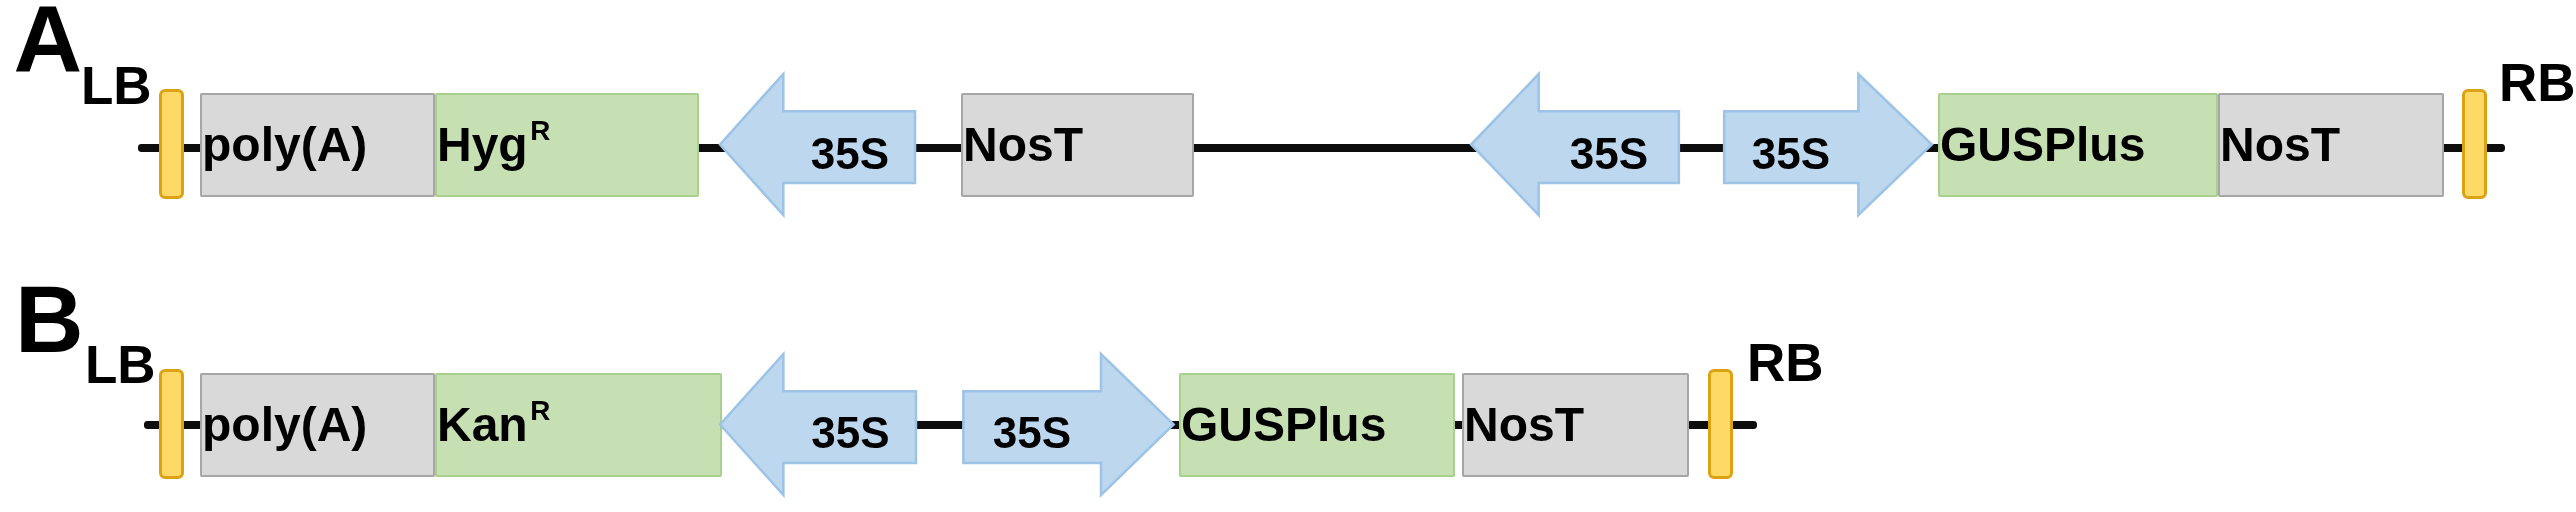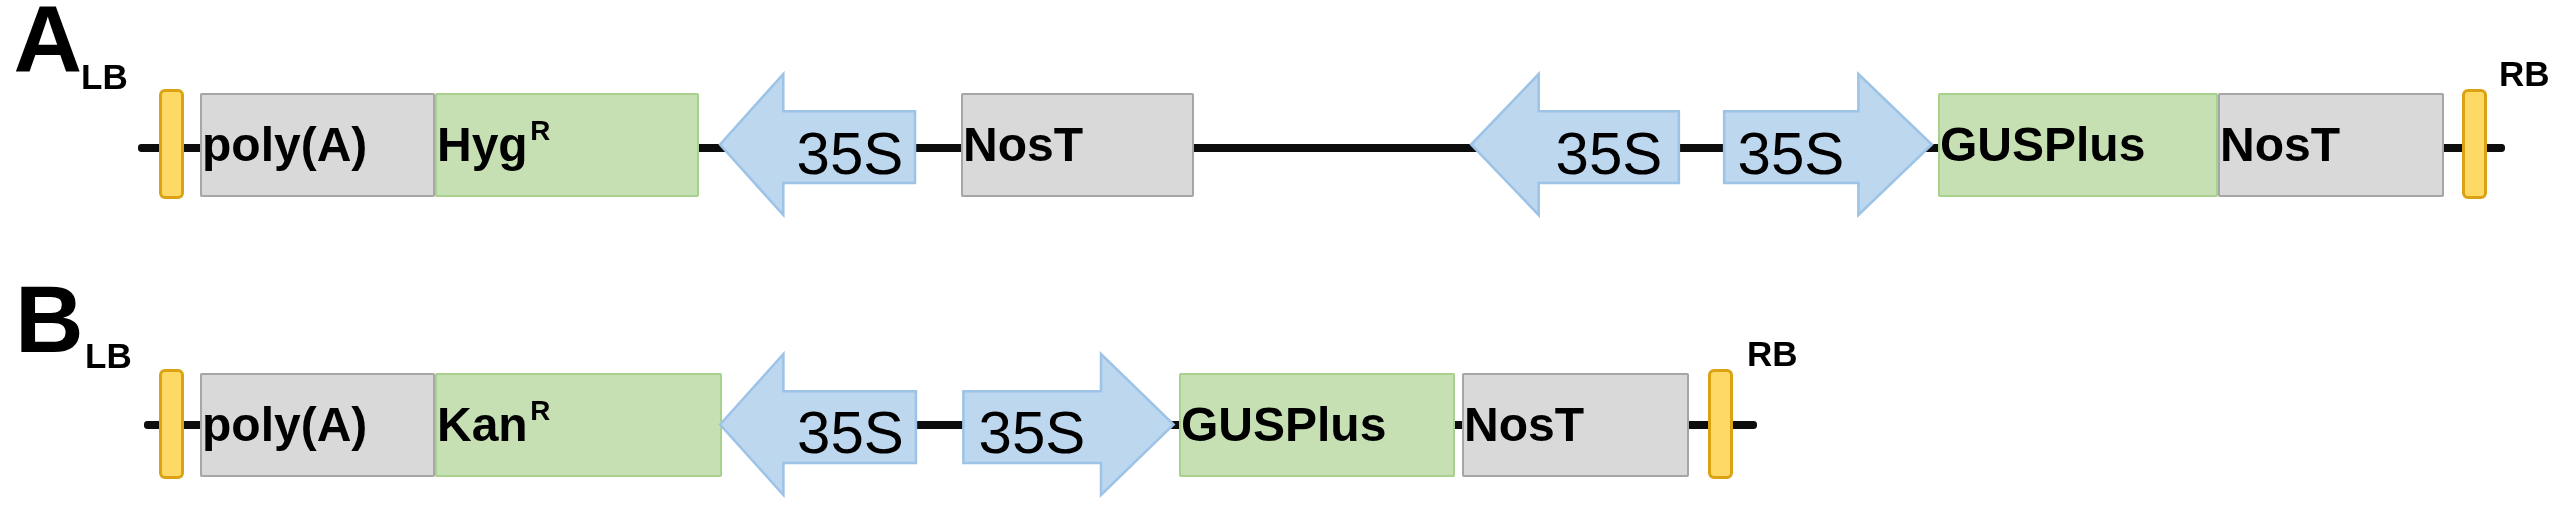--- a/index.html
+++ b/index.html
@@ -15,21 +15,21 @@
   .panel-label {
     position: absolute;
     font-size: 95px;
     font-weight: bold;
     line-height: 1;
     color: var(--text);
     letter-spacing: -1.7px;
   }
   .border-label {
     position: absolute;
-    font-size: 35px;
+    font-size: 53px;
     font-weight: bold;
     line-height: 1;
     color: var(--text);
   }
   .backbone {
     position: absolute;
     height: 7.6px;
     background: var(--line);
     border-radius: 3.4px;
   }
@@ -71,22 +71,22 @@
     stroke: var(--arrow-border);
     stroke-width: 3;
     stroke-linejoin: miter;
   }
   .arrow-label {
     position: absolute;
     height: 84px;
     display: flex;
     align-items: center;
     justify-content: center;
-    font-size: 60px;
-    font-weight: normal;
+    font-size: 44px;
+    font-weight: bold;
     line-height: 1;
   }
 </style>
 </head>
 <body>
 
 <div class="canvas">
 
   <div class="panel-label" style="left:13.5px; top:-8.5px">A</div>
 

